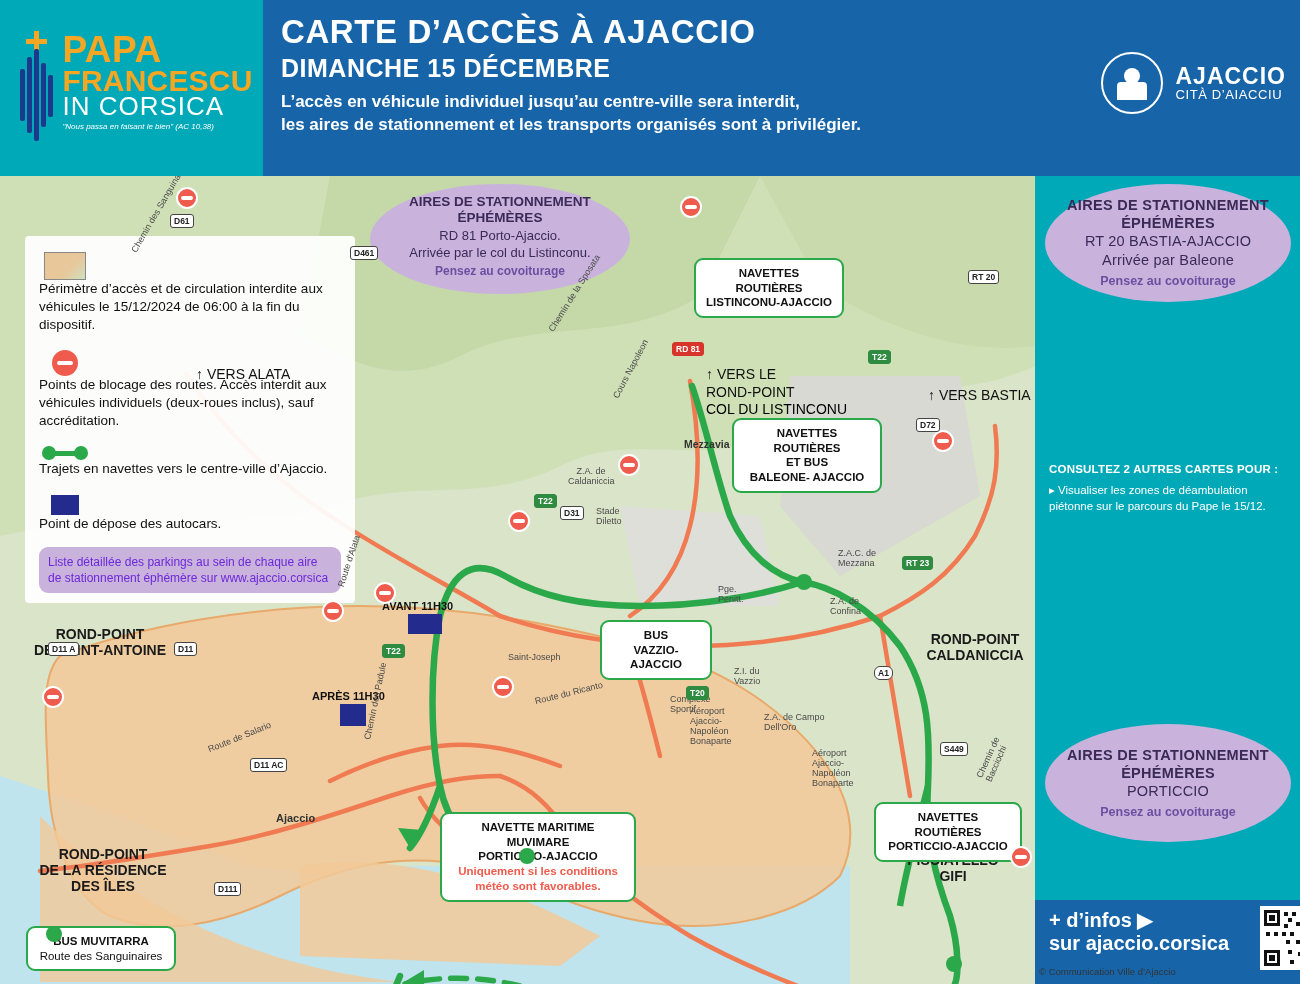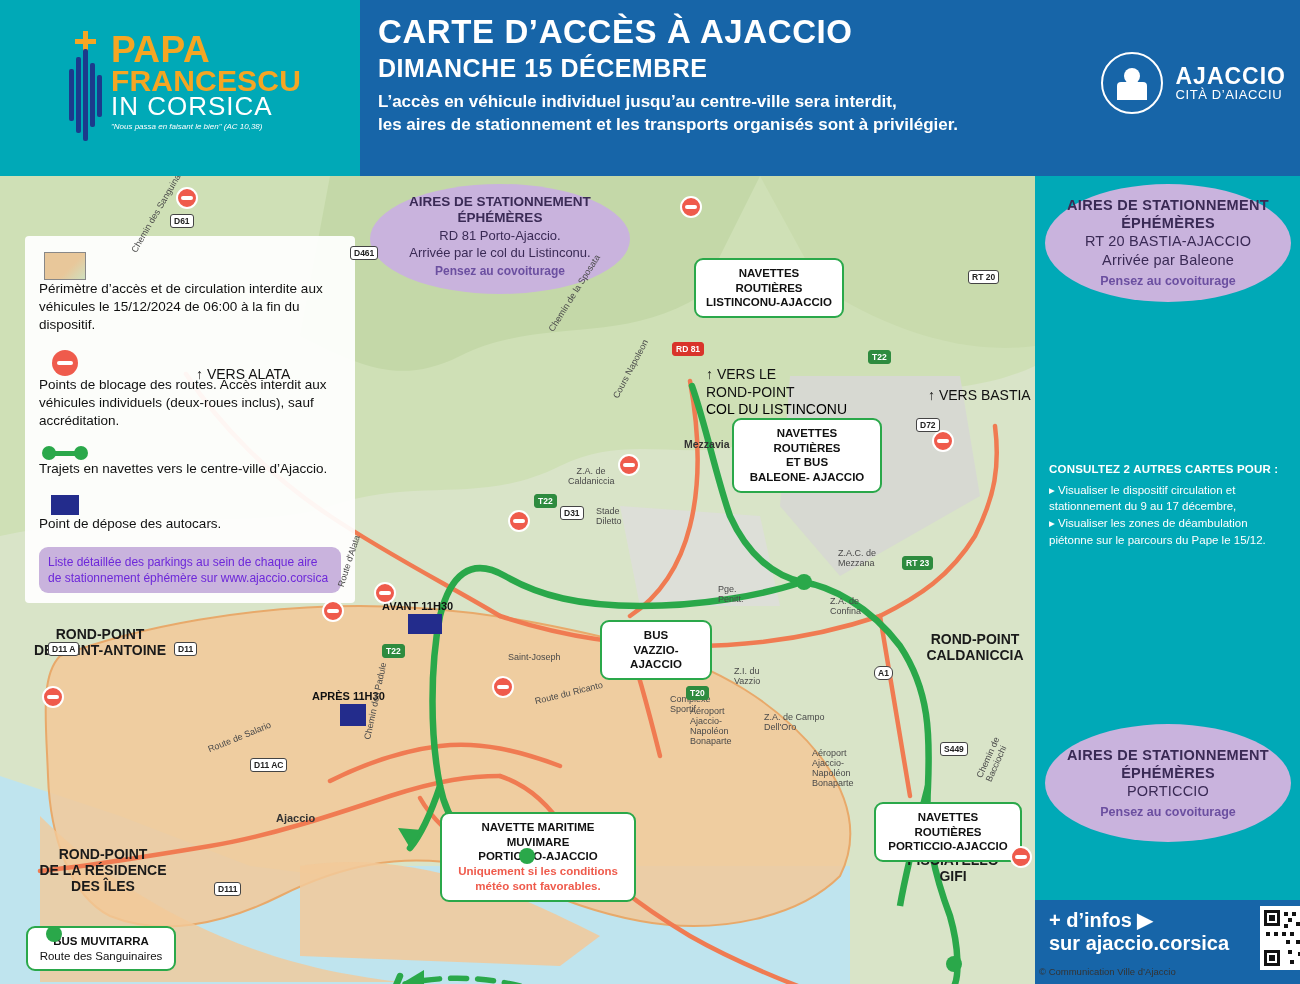--- a/index.html
+++ b/index.html
@@ -8,21 +8,21 @@
     font-family: "Liberation Sans", sans-serif;
     overflow: hidden;
     background: #ffffff;
     position: relative;
   }
   #root { position: relative; width: 1300px; height: 984px; overflow: hidden; }
 
   
   .header { position: absolute; left: 0; top: 0; width: 1300px; height: 176px; display: flex; }
   .logo-block {
-    width: 360px; height: 176px; background: #00a9b7;
+    width: 263px; height: 176px; background: #00a9b7;
     display: flex; align-items: center; justify-content: center; position: relative;
   }
   .logo-wrap { display: flex; align-items: flex-start; padding-left: 10px; }
   .logo-bars { width: 34px; height: 96px; position: relative; margin-top: 14px; margin-right: 8px; }
   .logo-bars span { position: absolute; background: #1b3a8c; border-radius: 2px; }
   .logo-cross { position: absolute; left: 14px; top: -16px; width: 5px; height: 26px; background: #f5a623; }
   .logo-cross:after { content: ""; position: absolute; left: -8px; top: 8px; width: 21px; height: 5px; background: #f5a623; }
   .logo-text { color: #f5a623; line-height: 0.92; }
   .logo-text .l1 { font-size: 37px; font-weight: bold; letter-spacing: 0.5px; }
   .logo-text .l2 { font-size: 30px; font-weight: bold; letter-spacing: 0.2px; }
@@ -382,21 +382,20 @@
       </div>
       <div class="oval-t2">
         <span>RT 20 BASTIA-AJACCIO</span><br>
         <span>Arrivée par Baleone</span>
       </div>
       <div class="oval-t3">Pensez au covoiturage</div>
     </div>
 
     <div class="consult">
       <div class="ct">CONSULTEZ 2 AUTRES CARTES POUR :</div>
-      <div>▸ Visualiser le dispositif circulation et stationnement du 9 au 17 décembre,</div>
       <div>▸ Visualiser les zones de déambulation piétonne sur le parcours du Pape le 15/12.</div>
     </div>
 
     <div class="side-oval" style="left:10px; top:548px; width:246px; height:118px; padding-top:22px;">
       <div class="oval-t1">
         <span>AIRES DE STATIONNEMENT</span><br>
         <span>ÉPHÉMÈRES</span>
       </div>
       <div class="oval-t2">PORTICCIO</div>
       <div class="oval-t3">Pensez au covoiturage</div>

